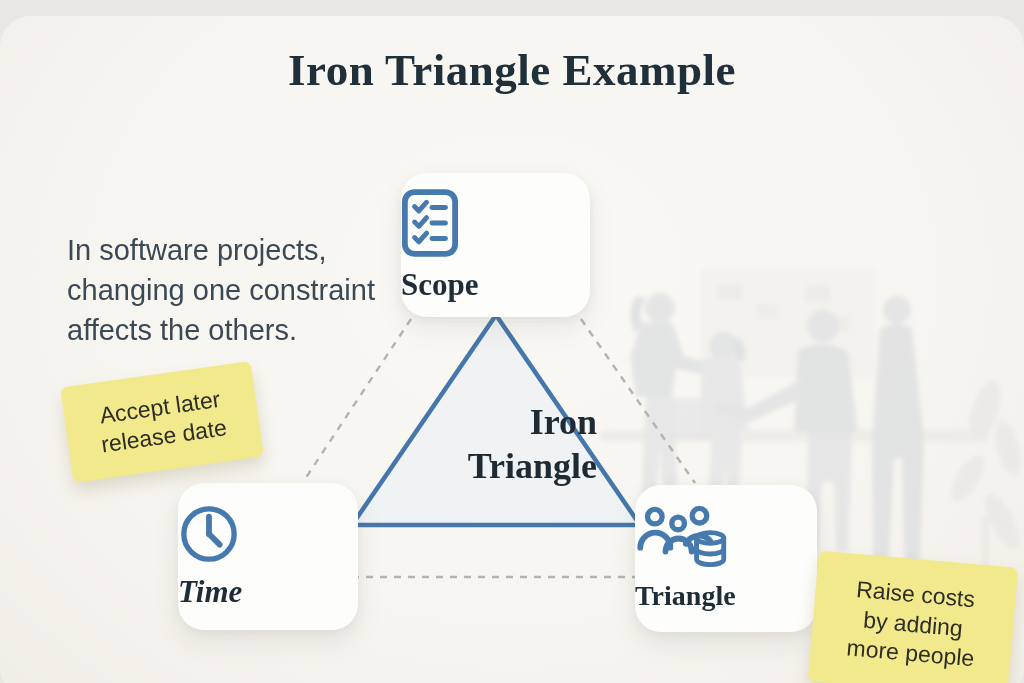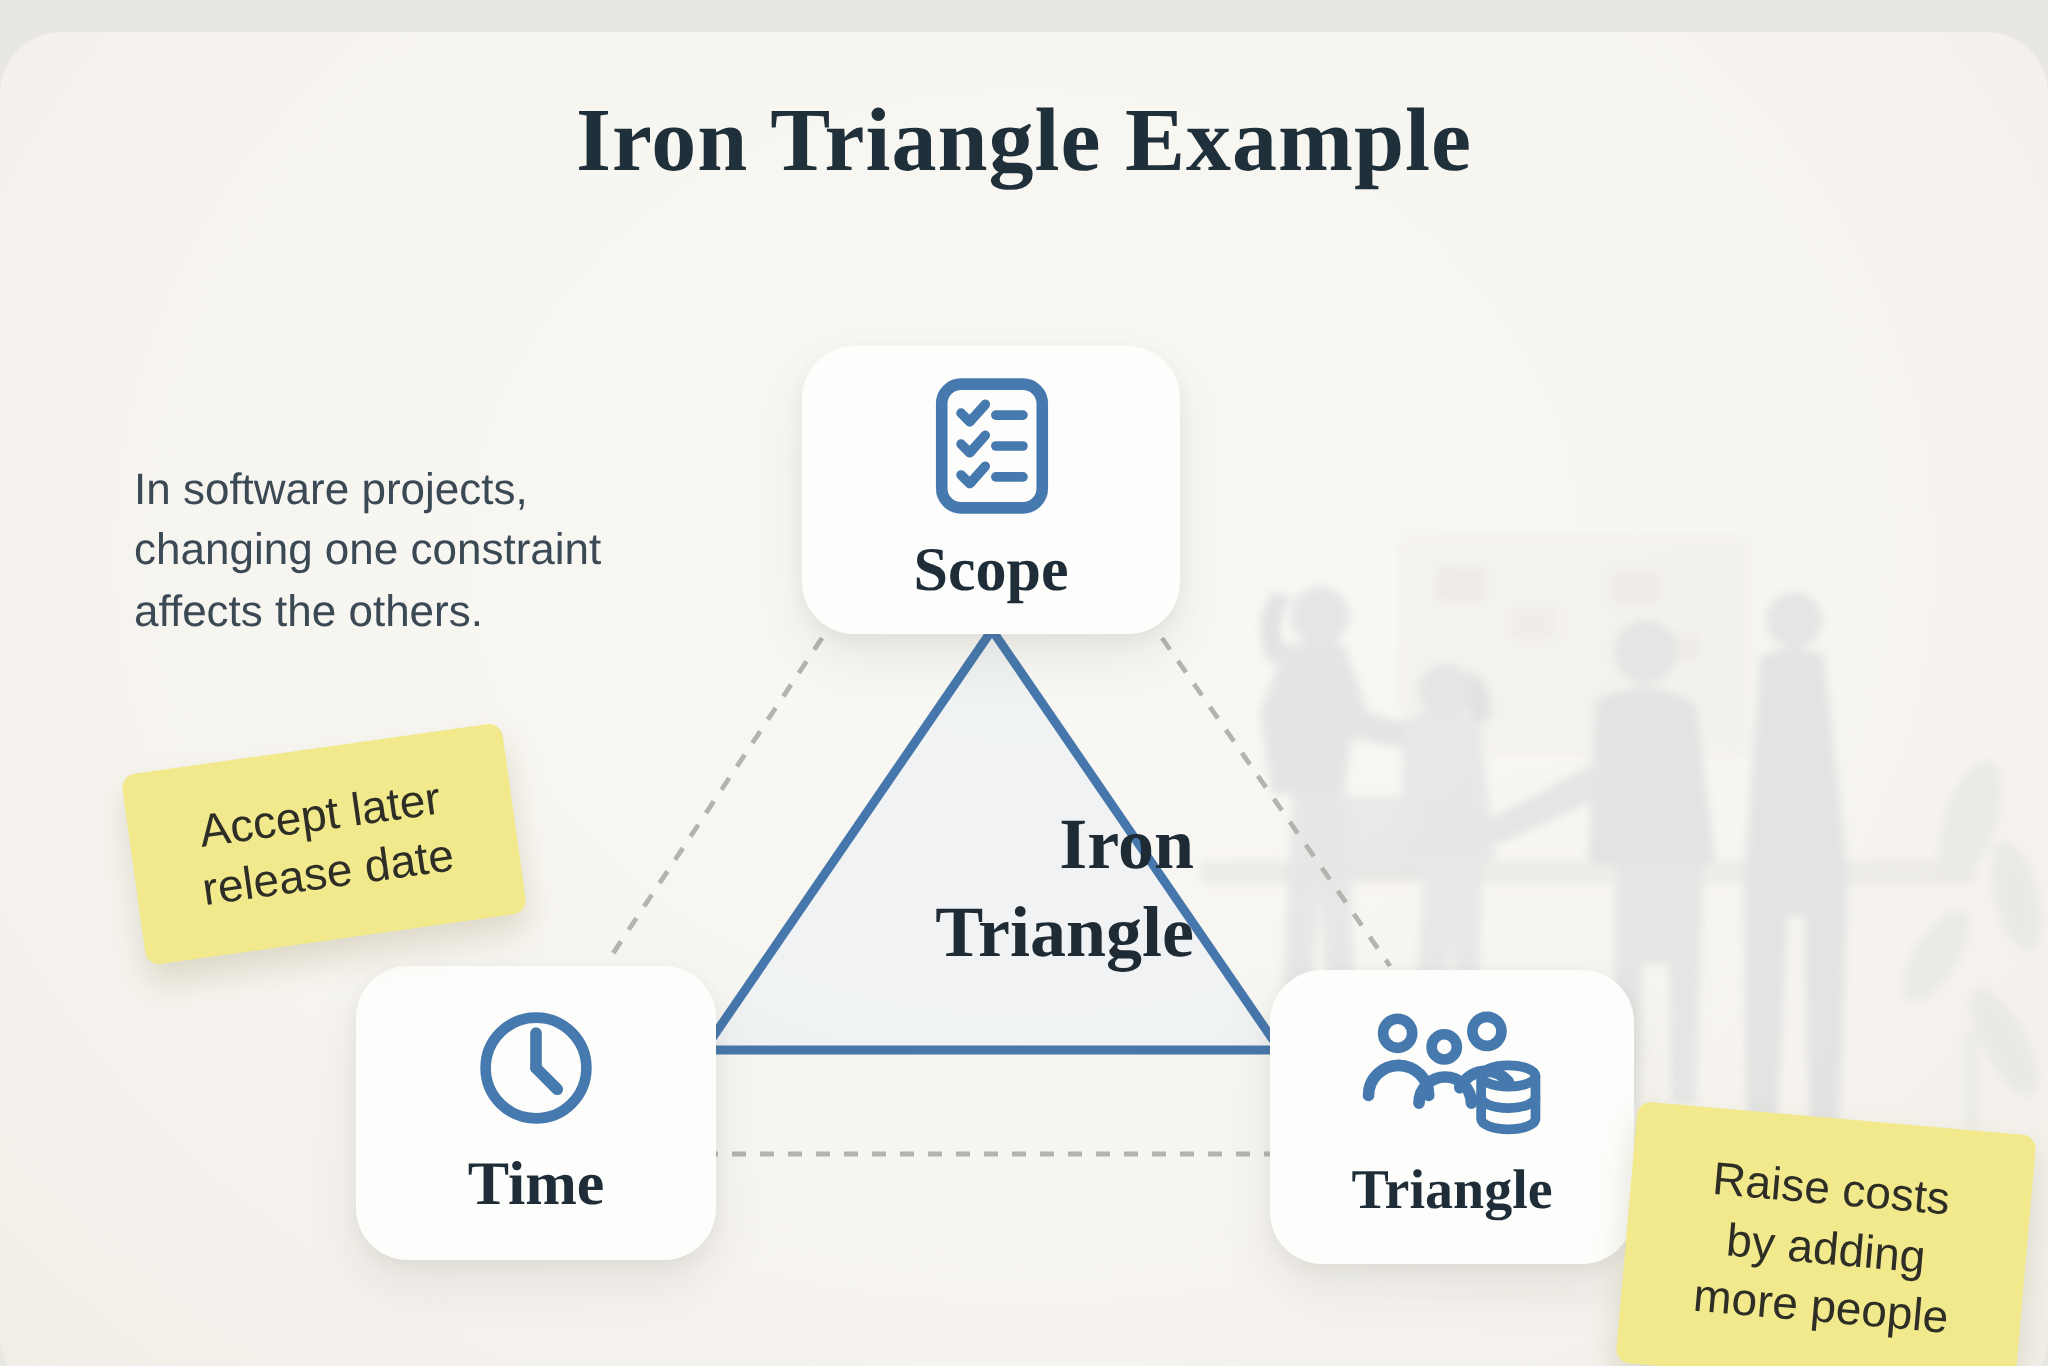--- a/index.html
+++ b/index.html
@@ -24,49 +24,49 @@
   .subtitle{
     position:absolute;left:0;top:87px;width:1024px;
     text-align:center;
     font-family:"Liberation Serif","DejaVu Serif",serif;
     font-weight:400;font-size:31px;color:#243641;letter-spacing:.3px;
   }
 
   
   .description{
     position:absolute;left:67px;top:214px;width:330px;
-    font-size:22px;line-height:1.38;color:#3b4955;
+    font-size:29px;line-height:1.38;color:#3b4955;
     white-space:pre-line;
   }
 
   
   .triangle-label{
     position:absolute;left:397px;top:385px;width:200px;
     text-align:right;
     font-family:"Liberation Serif","DejaVu Serif",serif;
     font-weight:700;font-size:36px;line-height:1.22;color:#1e2b35;
     white-space:pre-line;
   }
 
   
   .card{
     position:absolute;
     background:#fdfdfb;
     border-radius:26px;
     box-shadow:0 12px 26px rgba(100,100,88,.11),0 3px 8px rgba(100,100,88,.07);
-    display:flex;flex-direction:column;align-items:center;justify-content:center;
+    display:flex;flex-direction:column;align-items:flex-start;justify-content:center;
     gap:9px;
   }
   .card .label{
     font-family:"Liberation Serif","DejaVu Serif",serif;
     font-weight:600;color:#1e2d38;
   }
   .card-scope{left:401px;top:157px;width:189px;height:144px;}
   .card-scope .label{font-size:31px;}
-  .card-time{left:178px;top:467px;width:180px;height:147px;}
+  .card-time{left:178px;top:467px;width:180px;height:147px;font-style:italic;}
   .card-time .label{font-size:31px;}
   .card-resources{left:635px;top:469px;width:182px;height:147px;}
   .card-resources .label{font-size:28px;}
   .icon{display:block;}
 
   
   .sticky{
     position:absolute;
     background:#f1e98b;
     border-radius:7px;

